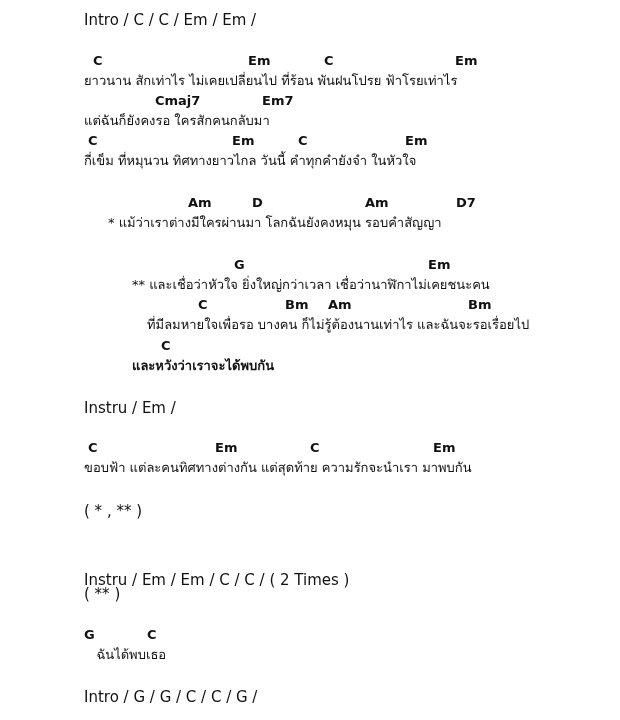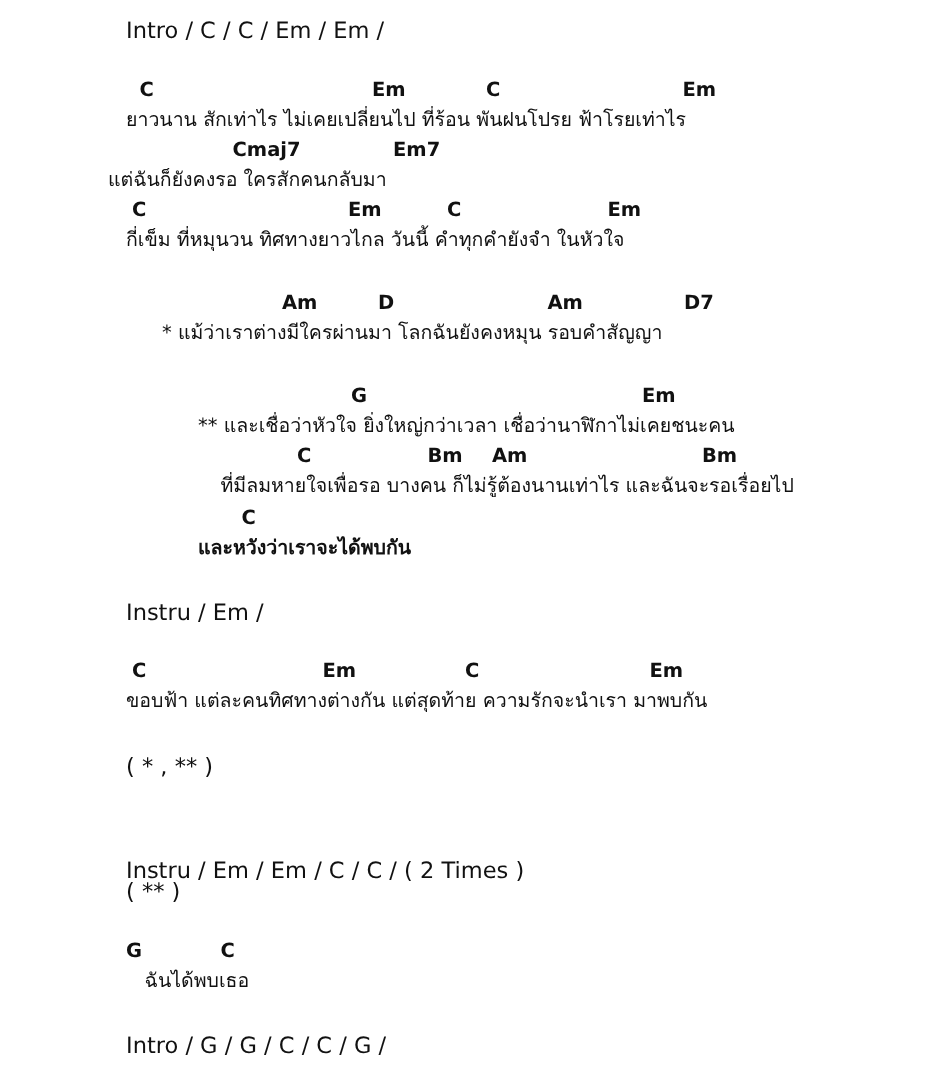--- a/index.html
+++ b/index.html
@@ -48,21 +48,21 @@
   <span class="chord" style="left:248px; top:53px;">Em</span>
   <span class="chord" style="left:324px; top:53px;">C</span>
   <span class="chord" style="left:455px; top:53px;">Em</span>
 </div>
 <div class="line lyric" style="left:84px; top:73px;">ยาวนาน สักเท่าไร ไม่เคยเปลี่ยนไป    ที่ร้อน พันฝนโปรย ฟ้าโรยเท่าไร</div>
 
 <div>
   <span class="chord" style="left:155px; top:93px;">Cmaj7</span>
   <span class="chord" style="left:262px; top:93px;">Em7</span>
 </div>
-<div class="line lyric" style="left:72px; top:113px;">แต่ฉันก็ยังคงรอ ใครสักคนกลับมา</div>
+<div class="line lyric" style="left:84px; top:113px;">แต่ฉันก็ยังคงรอ ใครสักคนกลับมา</div>
 
 <div>
   <span class="chord" style="left:88px; top:133px;">C</span>
   <span class="chord" style="left:232px; top:133px;">Em</span>
   <span class="chord" style="left:298px; top:133px;">C</span>
   <span class="chord" style="left:405px; top:133px;">Em</span>
 </div>
 <div class="line lyric" style="left:84px; top:153px;">กี่เข็ม ที่หมุนวน ทิศทางยาวไกล   วันนี้ คำทุกคำยังจำ ในหัวใจ</div>
 
 <div>

